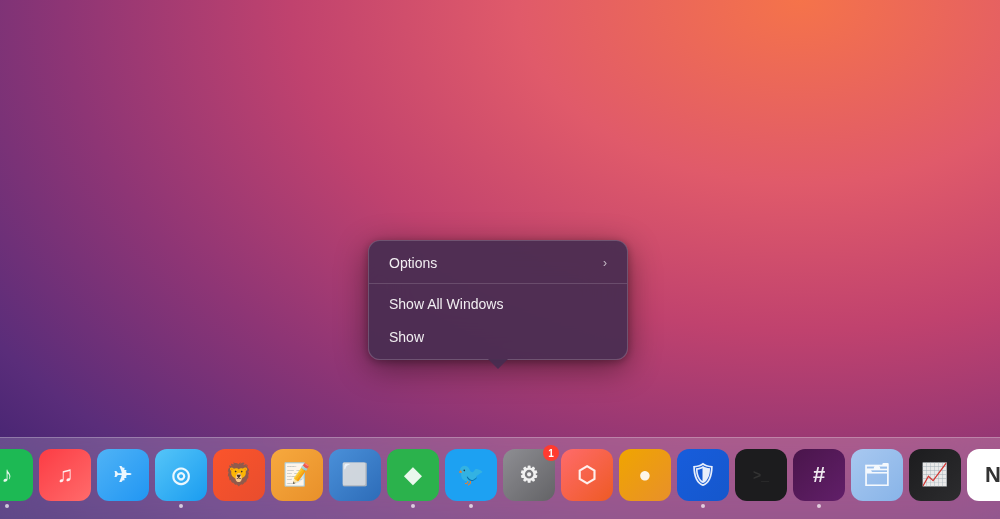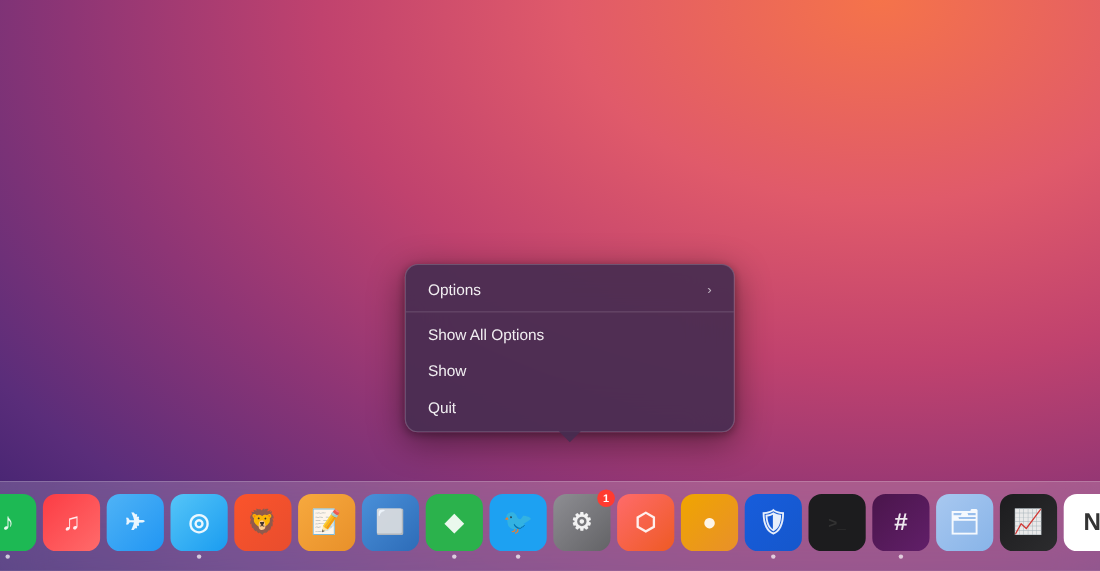--- a/index.html
+++ b/index.html
@@ -17,21 +17,21 @@
       position: absolute;
       inset: 0;
       background: radial-gradient(ellipse at 80% 0%, #f5734a 0%, #e05a6a 25%, #c0426e 45%, #8e3575 65%, #5a2d7a 85%, #3a1f6e 100%);
     }
 
     
     .context-menu {
       position: absolute;
       top: 240px;
       left: 368px;
-      width: 300px;
+      width: 260px;
       background: rgba(70, 45, 80, 0.92);
       backdrop-filter: blur(20px);
       border-radius: 12px;
       border: 1px solid rgba(255,255,255,0.18);
       box-shadow: 0 8px 32px rgba(0,0,0,0.45), 0 2px 8px rgba(0,0,0,0.3);
       padding: 5px 0;
       z-index: 10;
     }
 
     .context-menu::after {
@@ -156,28 +156,25 @@
 
 <div class="wallpaper"></div>
 
 <div class="context-menu">
   <div class="menu-item">
     <span>Options</span>
     <span class="chevron">›</span>
   </div>
   <div class="menu-divider"></div>
   <div class="menu-item">
-    <span>Show All Options</span>
+    <span>Show All Windows</span>
   </div>
   <div class="menu-item">
     <span>Show</span>
   </div>
-  <div class="menu-item">
-    <span>Quit</span>
-  </div>
 </div>
 
 <div class="dock" id="dock-container">
     <div class="dock-item">
       <div class="dock-icon icon-spotify" style="color: rgba(255, 255, 255, 0.9); font-weight: 700; font-size: 22px;">♪</div>
       <div class="dock-dot"></div>
     </div>
     <div class="dock-item">
       <div class="dock-icon icon-music" style="color: rgba(255, 255, 255, 0.9); font-weight: 700; font-size: 22px;">♫</div>
       <div style="width: 4px; height: 4px;"></div>

